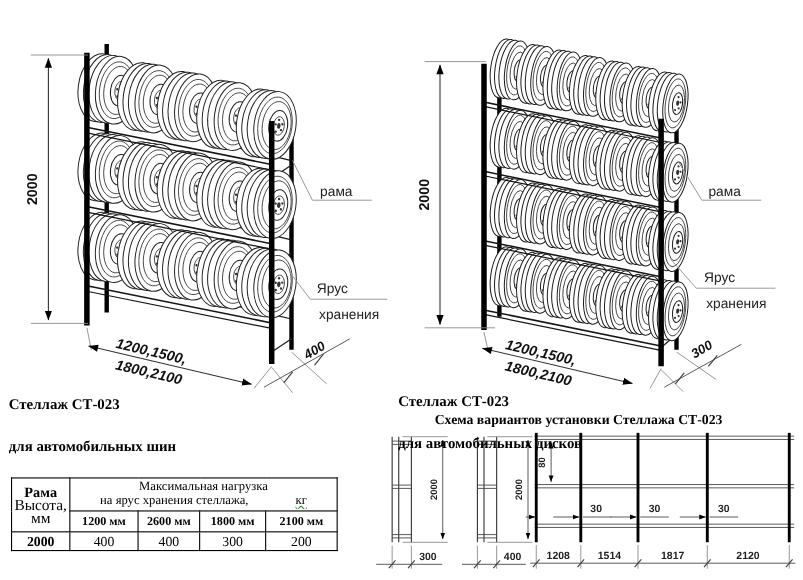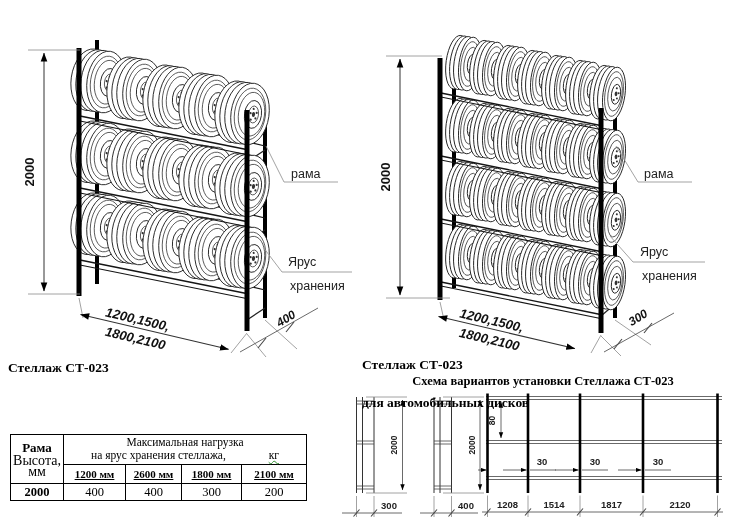--- a/index.html
+++ b/index.html
@@ -33,21 +33,21 @@
   
   table.load{border-collapse:collapse;table-layout:fixed;width:296px;
              font-family:"Liberation Serif","DejaVu Serif",serif;}
   table.load td{border:1.6px solid #000;text-align:center;vertical-align:middle;padding:0;}
   .frameHead{width:53px;}
   .frameHead .t1{font-weight:bold;font-size:13px;line-height:14px;}
   .frameHead .t2{font-size:14px;line-height:11px;}
   .loadHead{font-weight:normal;font-size:11.5px;line-height:13px;padding:1px 0 2px 0 !important;}
   .wavy{text-decoration:underline;text-decoration-style:wavy;text-decoration-color:#2f8f2f;
         text-decoration-thickness:1px;margin-left:40px;}
-  .colHead{font-weight:bold;font-size:11px;height:18px;text-decoration:underline;}
+  .colHead{font-weight:bold;font-size:11px;height:18px;}
   .dataRow td{font-size:12.5px;height:16px;}
   .dataRow td.fh{font-weight:bold;}
   .pre{white-space:pre;}
 </style>
 </head>
 <body>
 
 <div id="page">
 
 <svg width="730" height="527" viewBox="0 0 730 527">
@@ -358,27 +358,27 @@
       </g>
       <text class="schNum9" x="507.5" y="508" text-anchor="middle">1208</text>
       <text class="schNum9" x="554" y="508" text-anchor="middle">1514</text>
       <text class="schNum9" x="611.5" y="508" text-anchor="middle">1817</text>
       <text class="schNum9" x="680" y="508" text-anchor="middle">2120</text>
     </g>
   </g>
 </svg>
 
 <div class="ovl caption" style="left:8px;top:334px;"><span>Стеллаж СТ-023</span><br>
-</div>
+<span>для автомобильных шин</span></div>
 
 <div class="ovl caption" style="left:362px;top:331px;"><span>Стеллаж СТ-023</span><br>
 <span>для автомобильных дисков</span></div>
 
 
-<div class="ovl schemeTitle" style="left:393px;top:374px;width:300px;">Схема вариантов установки Стеллажа СТ-023</div>
+<div class="ovl schemeTitle" style="left:376px;top:374px;width:300px;">Схема вариантов установки Стеллажа СТ-023</div>
 
 <div class="ovl" style="left:10px;top:434px;">
   <table class="load">
     <colgroup>
       <col style="width:53px">
           <col style="width:62px">
           <col style="width:56px">
       <col style="width:60px">
           <col style="width:65px">
     </colgroup>

